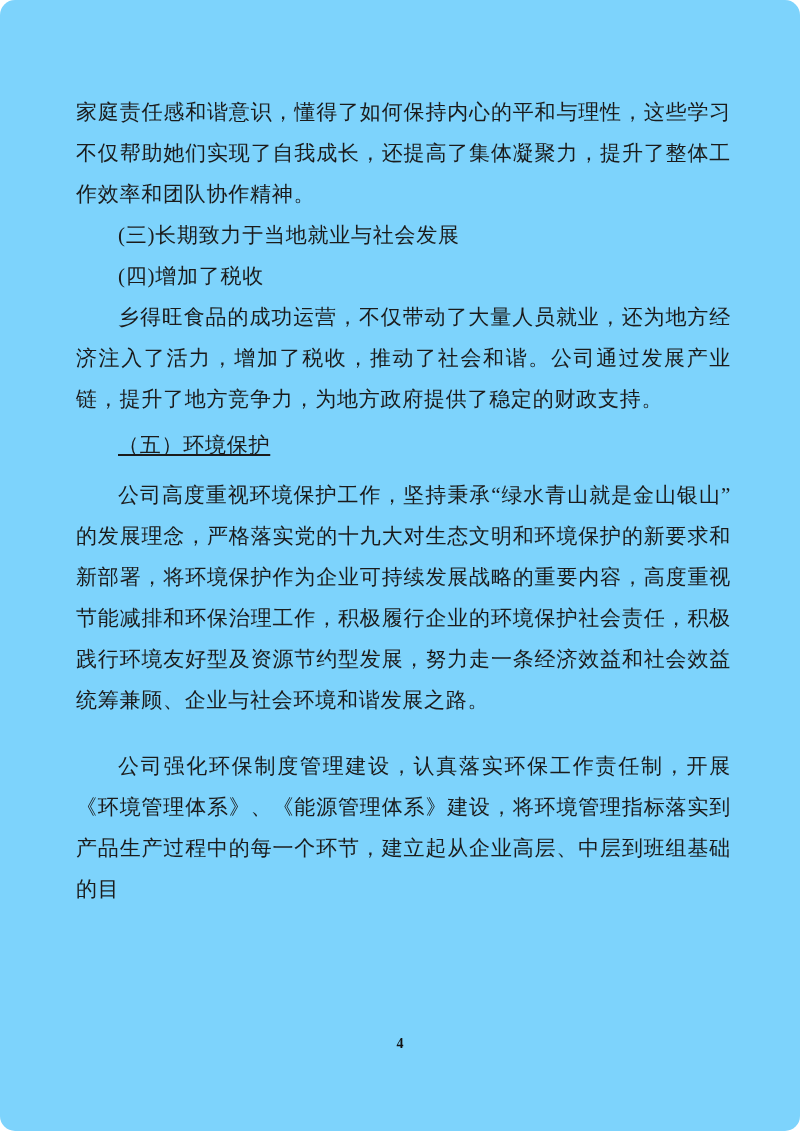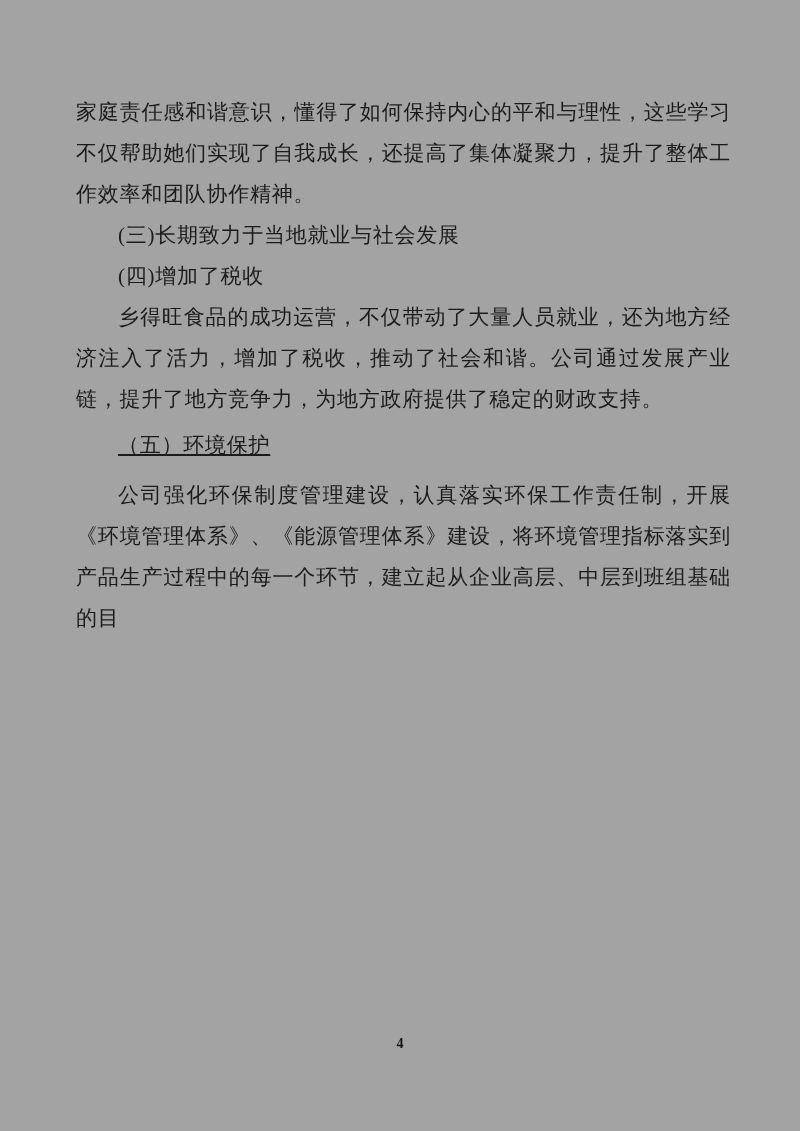--- a/index.html
+++ b/index.html
@@ -11,21 +11,22 @@
     height: 1131px;
     background: #ffffff;
     position: relative;
     overflow: hidden;
     font-family: "Liberation Serif", "DejaVu Serif", serif;
     color: #1b1b1b;
   }
   .page {
     position: absolute;
     inset: 0;
-    background: #a3a3a3;
+    background: #7dd3fc;
+    border-radius: 15px;
   }
   .content {
     position: absolute;
     left: 76px;
     right: 69px;
     top: 92px;
     font-size: 21px;
     line-height: 41px;
     letter-spacing: 0.75px;
     text-align: justify;
@@ -41,21 +42,21 @@
   }
   .content p.heading {
     text-align-last: left;
   }
   .content p.sec5-heading {
     margin-top: 5px;
     margin-bottom: 9px;
     text-decoration: underline;
   }
   .content p.sec5-last {
-    margin-top: 0;
+    margin-top: 25px;
   }
   .page-number {
     position: absolute;
     left: 0;
     right: 0;
     top: 1036px;
     text-align: center;
     font-size: 14px;
     font-weight: bold;
     letter-spacing: 0;
@@ -65,16 +66,17 @@
 </head>
 <body>
 
 <div class="page">
   <div class="content">
     <p class="carryover">家庭责任感和谐意识，懂得了如何保持内心的平和与理性，这些学习不仅帮助她们实现了自我成长，还提高了集体凝聚力，提升了整体工作效率和团队协作精神。</p>
     <p class="heading">(三)长期致力于当地就业与社会发展</p>
     <p class="heading">(四)增加了税收</p>
     <p>乡得旺食品的成功运营，不仅带动了大量人员就业，还为地方经济注入了活力，增加了税收，推动了社会和谐。公司通过发展产业链，提升了地方竞争力，为地方政府提供了稳定的财政支持。</p>
     <p class="heading sec5-heading">（五）环境保护</p>
+    <p>公司高度重视环境保护工作，坚持秉承“绿水青山就是金山银山”的发展理念，严格落实党的十九大对生态文明和环境保护的新要求和新部署，将环境保护作为企业可持续发展战略的重要内容，高度重视节能减排和环保治理工作，积极履行企业的环境保护社会责任，积极践行环境友好型及资源节约型发展，努力走一条经济效益和社会效益统筹兼顾、企业与社会环境和谐发展之路。</p>
     <p class="sec5-last">公司强化环保制度管理建设，认真落实环保工作责任制，开展《环境管理体系》、《能源管理体系》建设，将环境管理指标落实到产品生产过程中的每一个环节，建立起从企业高层、中层到班组基础的目</p>
   </div>
   <div class="page-number">4</div>
 </div>
 
 </body></html>

